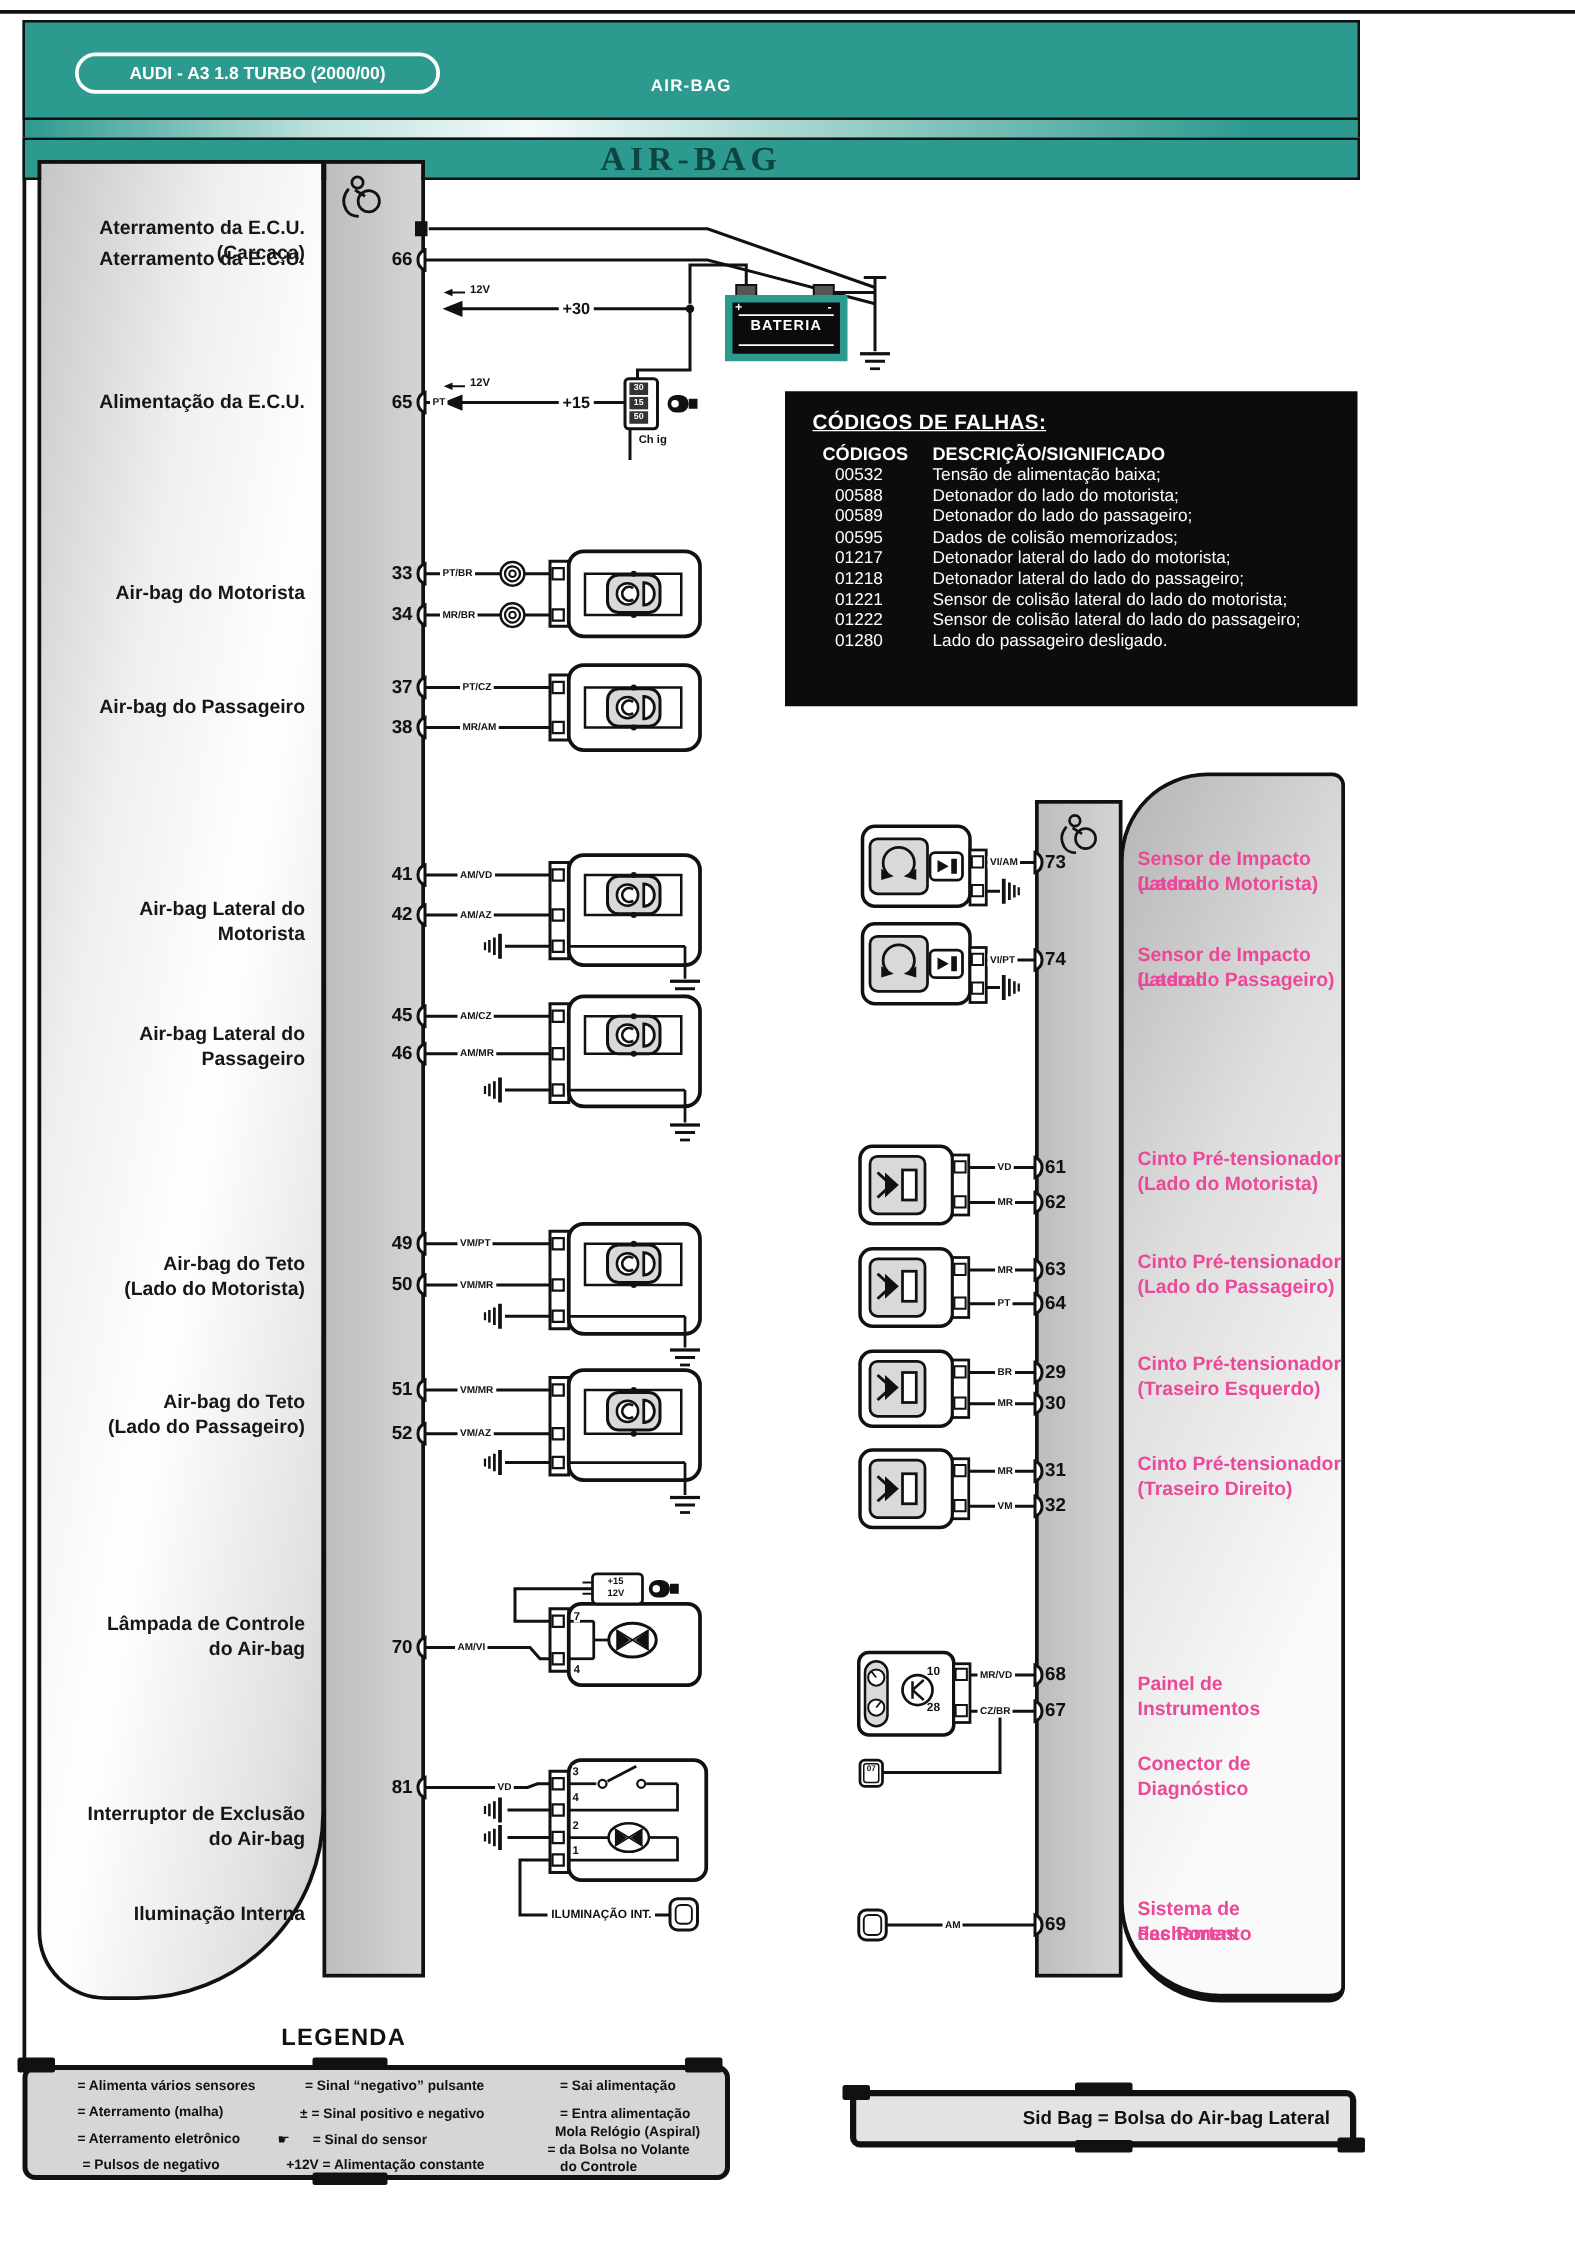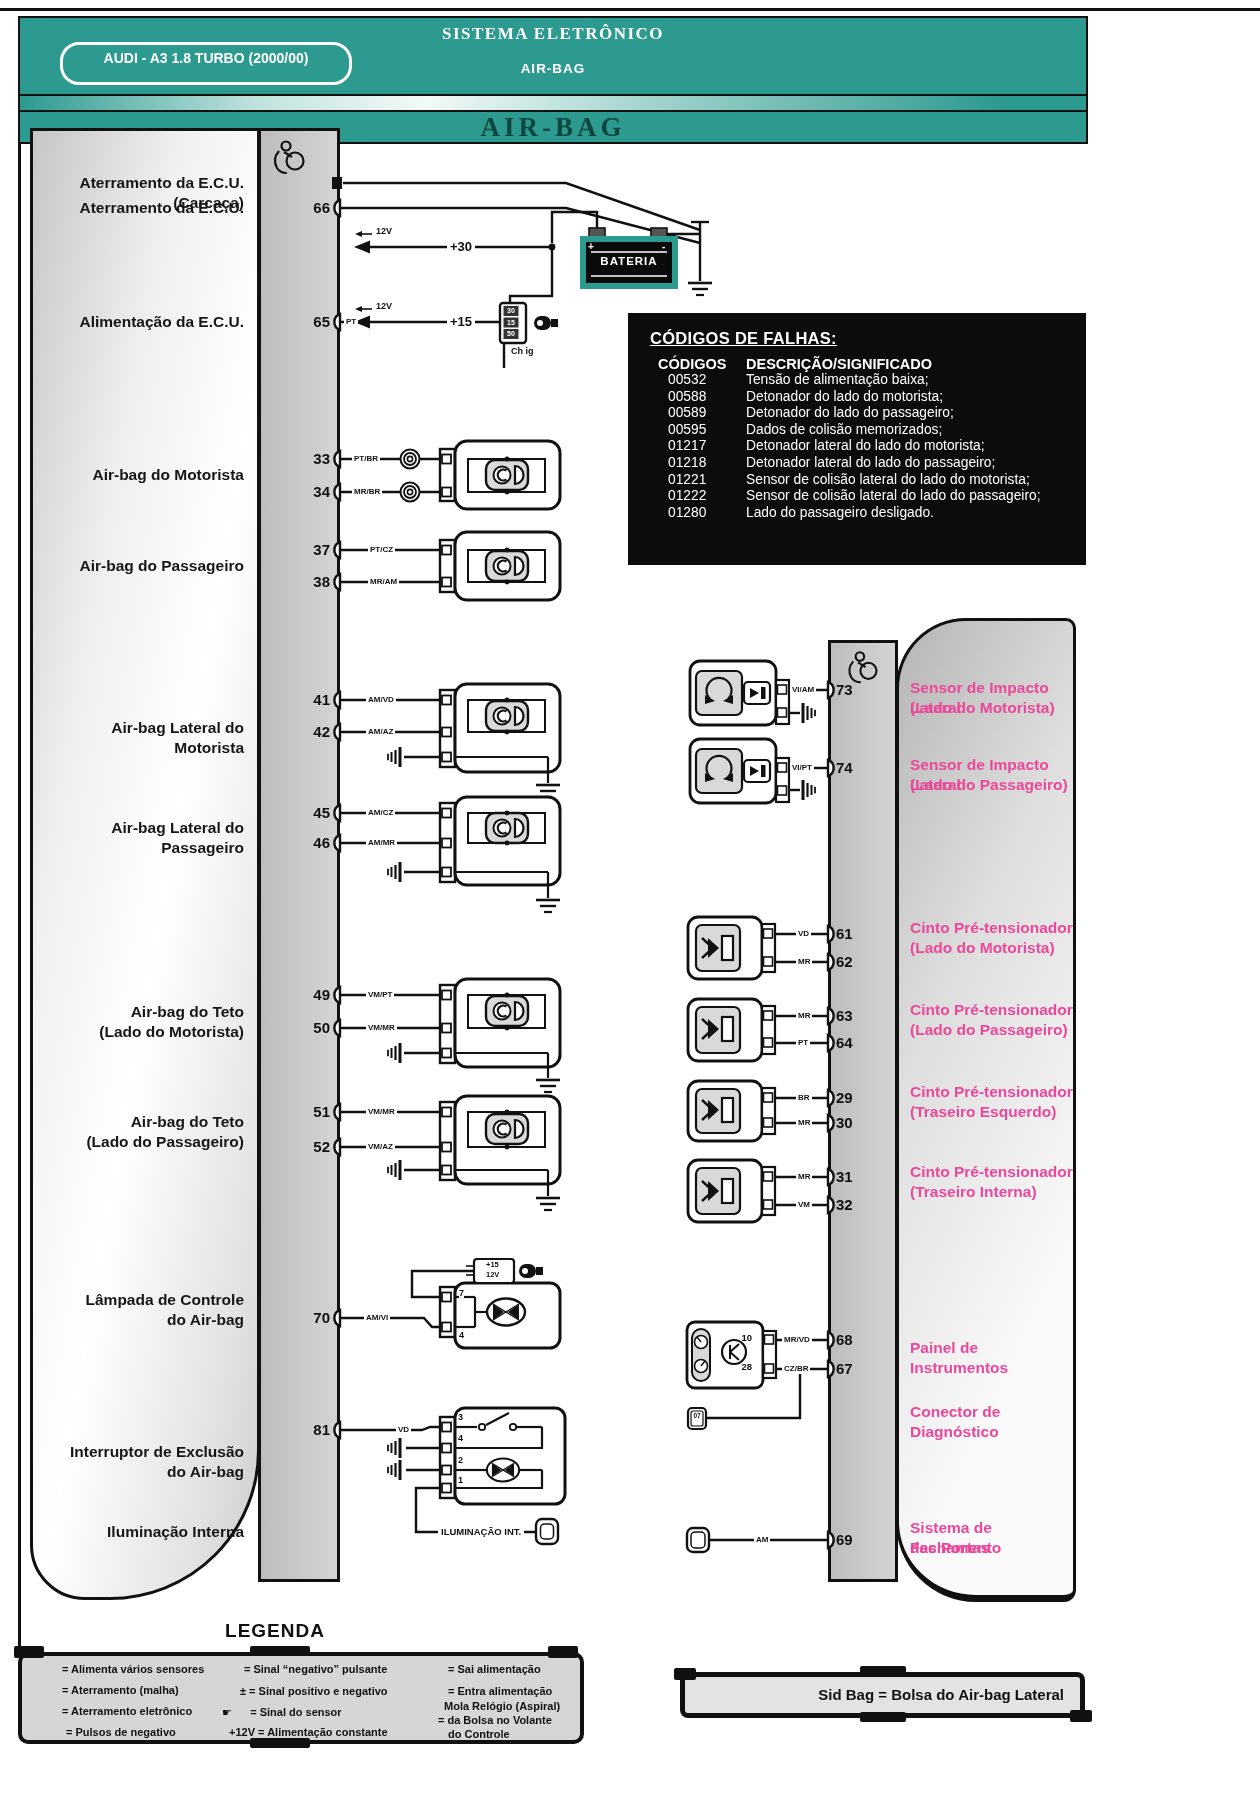--- a/index.html
+++ b/index.html
@@ -5,21 +5,21 @@
   html,body{margin:0;padding:0;background:#fff;}
   #canvas{position:relative;width:1260px;height:1795px;background:#fff;overflow:hidden;
           font-family:"Liberation Sans","DejaVu Sans",sans-serif;color:#111;}
   .a{position:absolute;}
   
   .toprule{left:0;top:8px;width:1260px;height:3px;background:#111;}
   .hdr{left:18px;top:16px;width:1070px;height:80px;background:#2d9a8f;border:2.5px solid #111;box-sizing:border-box;}
   .hdr-sys{left:18px;top:24px;width:1070px;text-align:center;color:#fff;
            font-family:"Liberation Serif","DejaVu Serif",serif;font-size:17px;letter-spacing:1.5px;font-weight:bold;}
   .hdr-sub{left:18px;top:61px;width:1070px;text-align:center;color:#fff;font-weight:bold;font-size:13.5px;letter-spacing:1px;}
-  .badge{left:60px;top:42px;width:292px;height:43px;border:3.5px solid #fff;border-radius:19px;box-sizing:border-box;}
+  .badge{left:60px;top:42px;width:292px;height:33px;border:3.5px solid #fff;border-radius:19px;box-sizing:border-box;}
   .badge span{display:block;line-height:26px;text-align:center;color:#fff;font-weight:bold;font-size:14px;}
   .gband{left:18px;top:96px;width:1070px;height:14px;
          background:linear-gradient(90deg,#2d9a8f 0%,#bfe2dd 22%,#f2faf9 38%,#9fd2cb 60%,#2d9a8f 92%);
          border-left:2.5px solid #111;border-right:2.5px solid #111;box-sizing:border-box;}
   .tband{left:18px;top:110px;width:1070px;height:34px;background:#2d9a8f;border:2.5px solid #111;box-sizing:border-box;}
   .tband span{display:block;line-height:30px;text-align:center;color:#0d463e;font-weight:bold;
               font-family:"Liberation Serif","DejaVu Serif",serif;font-size:27px;letter-spacing:4px;}
   .frameL{left:18px;top:144px;width:2.5px;height:1508px;background:#111;}
   
   .lpanel{left:30px;top:128px;width:230px;height:1472px;box-sizing:border-box;border:3.5px solid #111;
@@ -53,21 +53,20 @@
   .sidbag span{display:block;line-height:36px;text-align:right;padding-right:16px;font-weight:bold;font-size:15px;}
   #wires{left:0;top:0;z-index:1;}
 </style>
 </head>
 <body>
 
 <div id="canvas">
 
   <div class="a toprule"></div>
   <div class="a hdr"></div>
-  <div class="a hdr-sys">SISTEMA ELETRÔNICO</div>
   <div class="a hdr-sub">AIR-BAG</div>
   <div class="a badge">
       <span>AUDI - A3 1.8 TURBO (2000/00)</span>
     </div>
   <div class="a gband"></div>
   <div class="a tband">
       <span>AIR-BAG</span>
     </div>
   <div class="a frameL"></div>
 
@@ -677,21 +676,21 @@
   <span class="a rl" style="left:910px;top:698px">(Lado do Motorista)</span>
   <span class="a rl" style="left:910px;top:755px">Sensor de Impacto Lateral</span>
   <span class="a rl" style="left:910px;top:775px">(Lado do Passageiro)</span>
   <span class="a rl" style="left:910px;top:918px">Cinto Pré-tensionador</span>
   <span class="a rl" style="left:910px;top:938px">(Lado do Motorista)</span>
   <span class="a rl" style="left:910px;top:1000px">Cinto Pré-tensionador</span>
   <span class="a rl" style="left:910px;top:1020px">(Lado do Passageiro)</span>
   <span class="a rl" style="left:910px;top:1082px">Cinto Pré-tensionador</span>
   <span class="a rl" style="left:910px;top:1102px">(Traseiro Esquerdo)</span>
   <span class="a rl" style="left:910px;top:1162px">Cinto Pré-tensionador</span>
-  <span class="a rl" style="left:910px;top:1182px">(Traseiro Interna)</span>
+  <span class="a rl" style="left:910px;top:1182px">(Traseiro Direito)</span>
   <span class="a rl" style="left:910px;top:1338px">Painel de Instrumentos</span>
   <span class="a rl" style="left:910px;top:1402px">Conector de Diagnóstico</span>
   <span class="a rl" style="left:910px;top:1518px">Sistema de Fechamento</span>
   <span class="a rl" style="left:910px;top:1538px">das Portas</span>
 
   <div class="a leg-title">LEGENDA</div>
   <div class="a legbox"></div>
   <div class="a lug" style="left:14px;top:1646px;width:30px;height:12px"></div>
   <div class="a lug" style="left:250px;top:1646px;width:60px;height:10px"></div>
   <div class="a lug" style="left:250px;top:1738px;width:60px;height:10px"></div>

